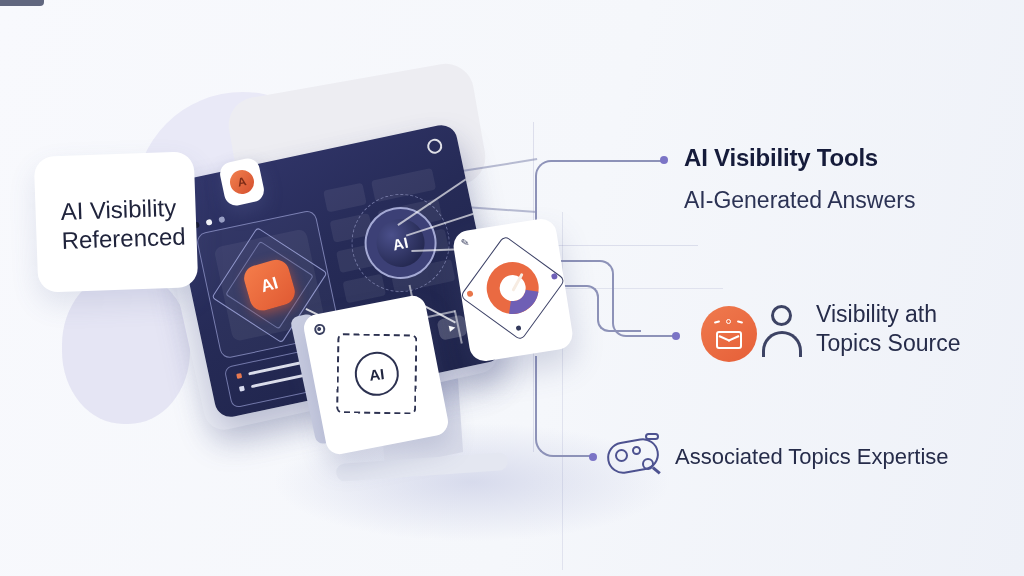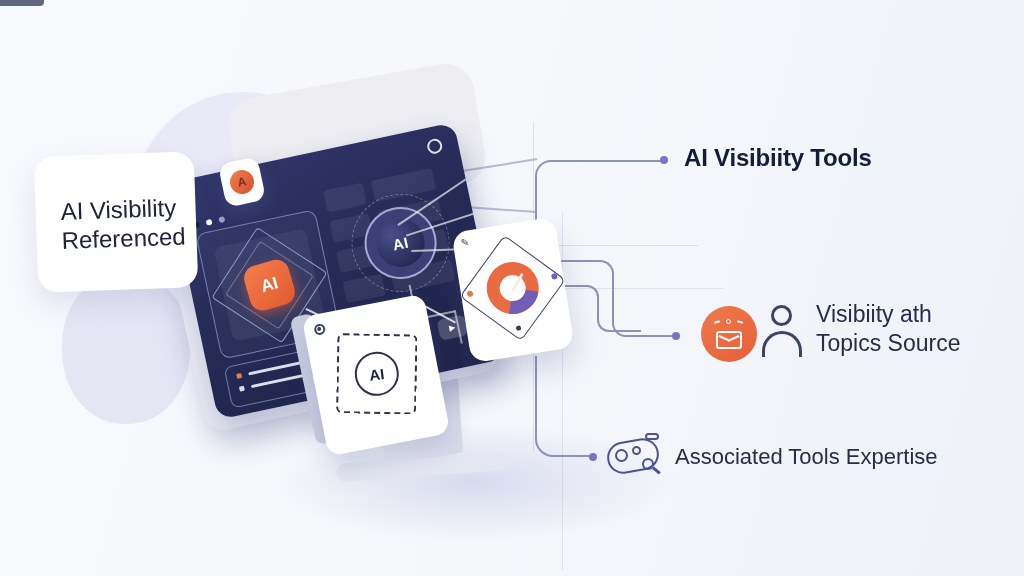--- a/index.html
+++ b/index.html
@@ -290,43 +290,44 @@
     <div class="abs gauge-hole"></div>
     <div class="abs gauge-needle"></div>
   </div>
 </div>
 
 <div class="abs left-card">
   <div>AI Visibility</div>
   <div>Referenced</div>
 </div>
 
-<div class="abs heading">AI Visibiity Tools</div>
+<div class="abs heading">AI Visibility Tools</div>
 <div class="abs subheading">
+  <div>AI-Generated Answers</div>
 </div>
 
 <div class="abs badge-circle">
   <div class="abs env">
     <div class="abs env-f1"></div>
     <div class="abs env-f2"></div>
   </div>
   <div class="abs env-m1"></div>
   <div class="abs env-m2"></div>
   <div class="abs env-m3"></div>
 </div>
 <div class="abs person">
   <div class="abs p-head"></div>
   <div class="abs p-body"></div>
 </div>
 <div class="abs source-text">
-  <div>Visibiity ath</div>
+  <div>Visibility ath</div>
   <div>Topics Source</div>
 </div>
 
 <div class="abs topics-icon">
   <div class="abs t-blob"></div>
   <div class="abs t-c1"></div>
   <div class="abs t-c2"></div>
   <div class="abs t-dash"></div>
   <div class="abs t-mag"></div>
   <div class="abs t-handle"></div>
 </div>
-<div class="abs topics-text">Associated Tools Expertise</div>
+<div class="abs topics-text">Associated Topics Expertise</div>
 
 </body></html>

